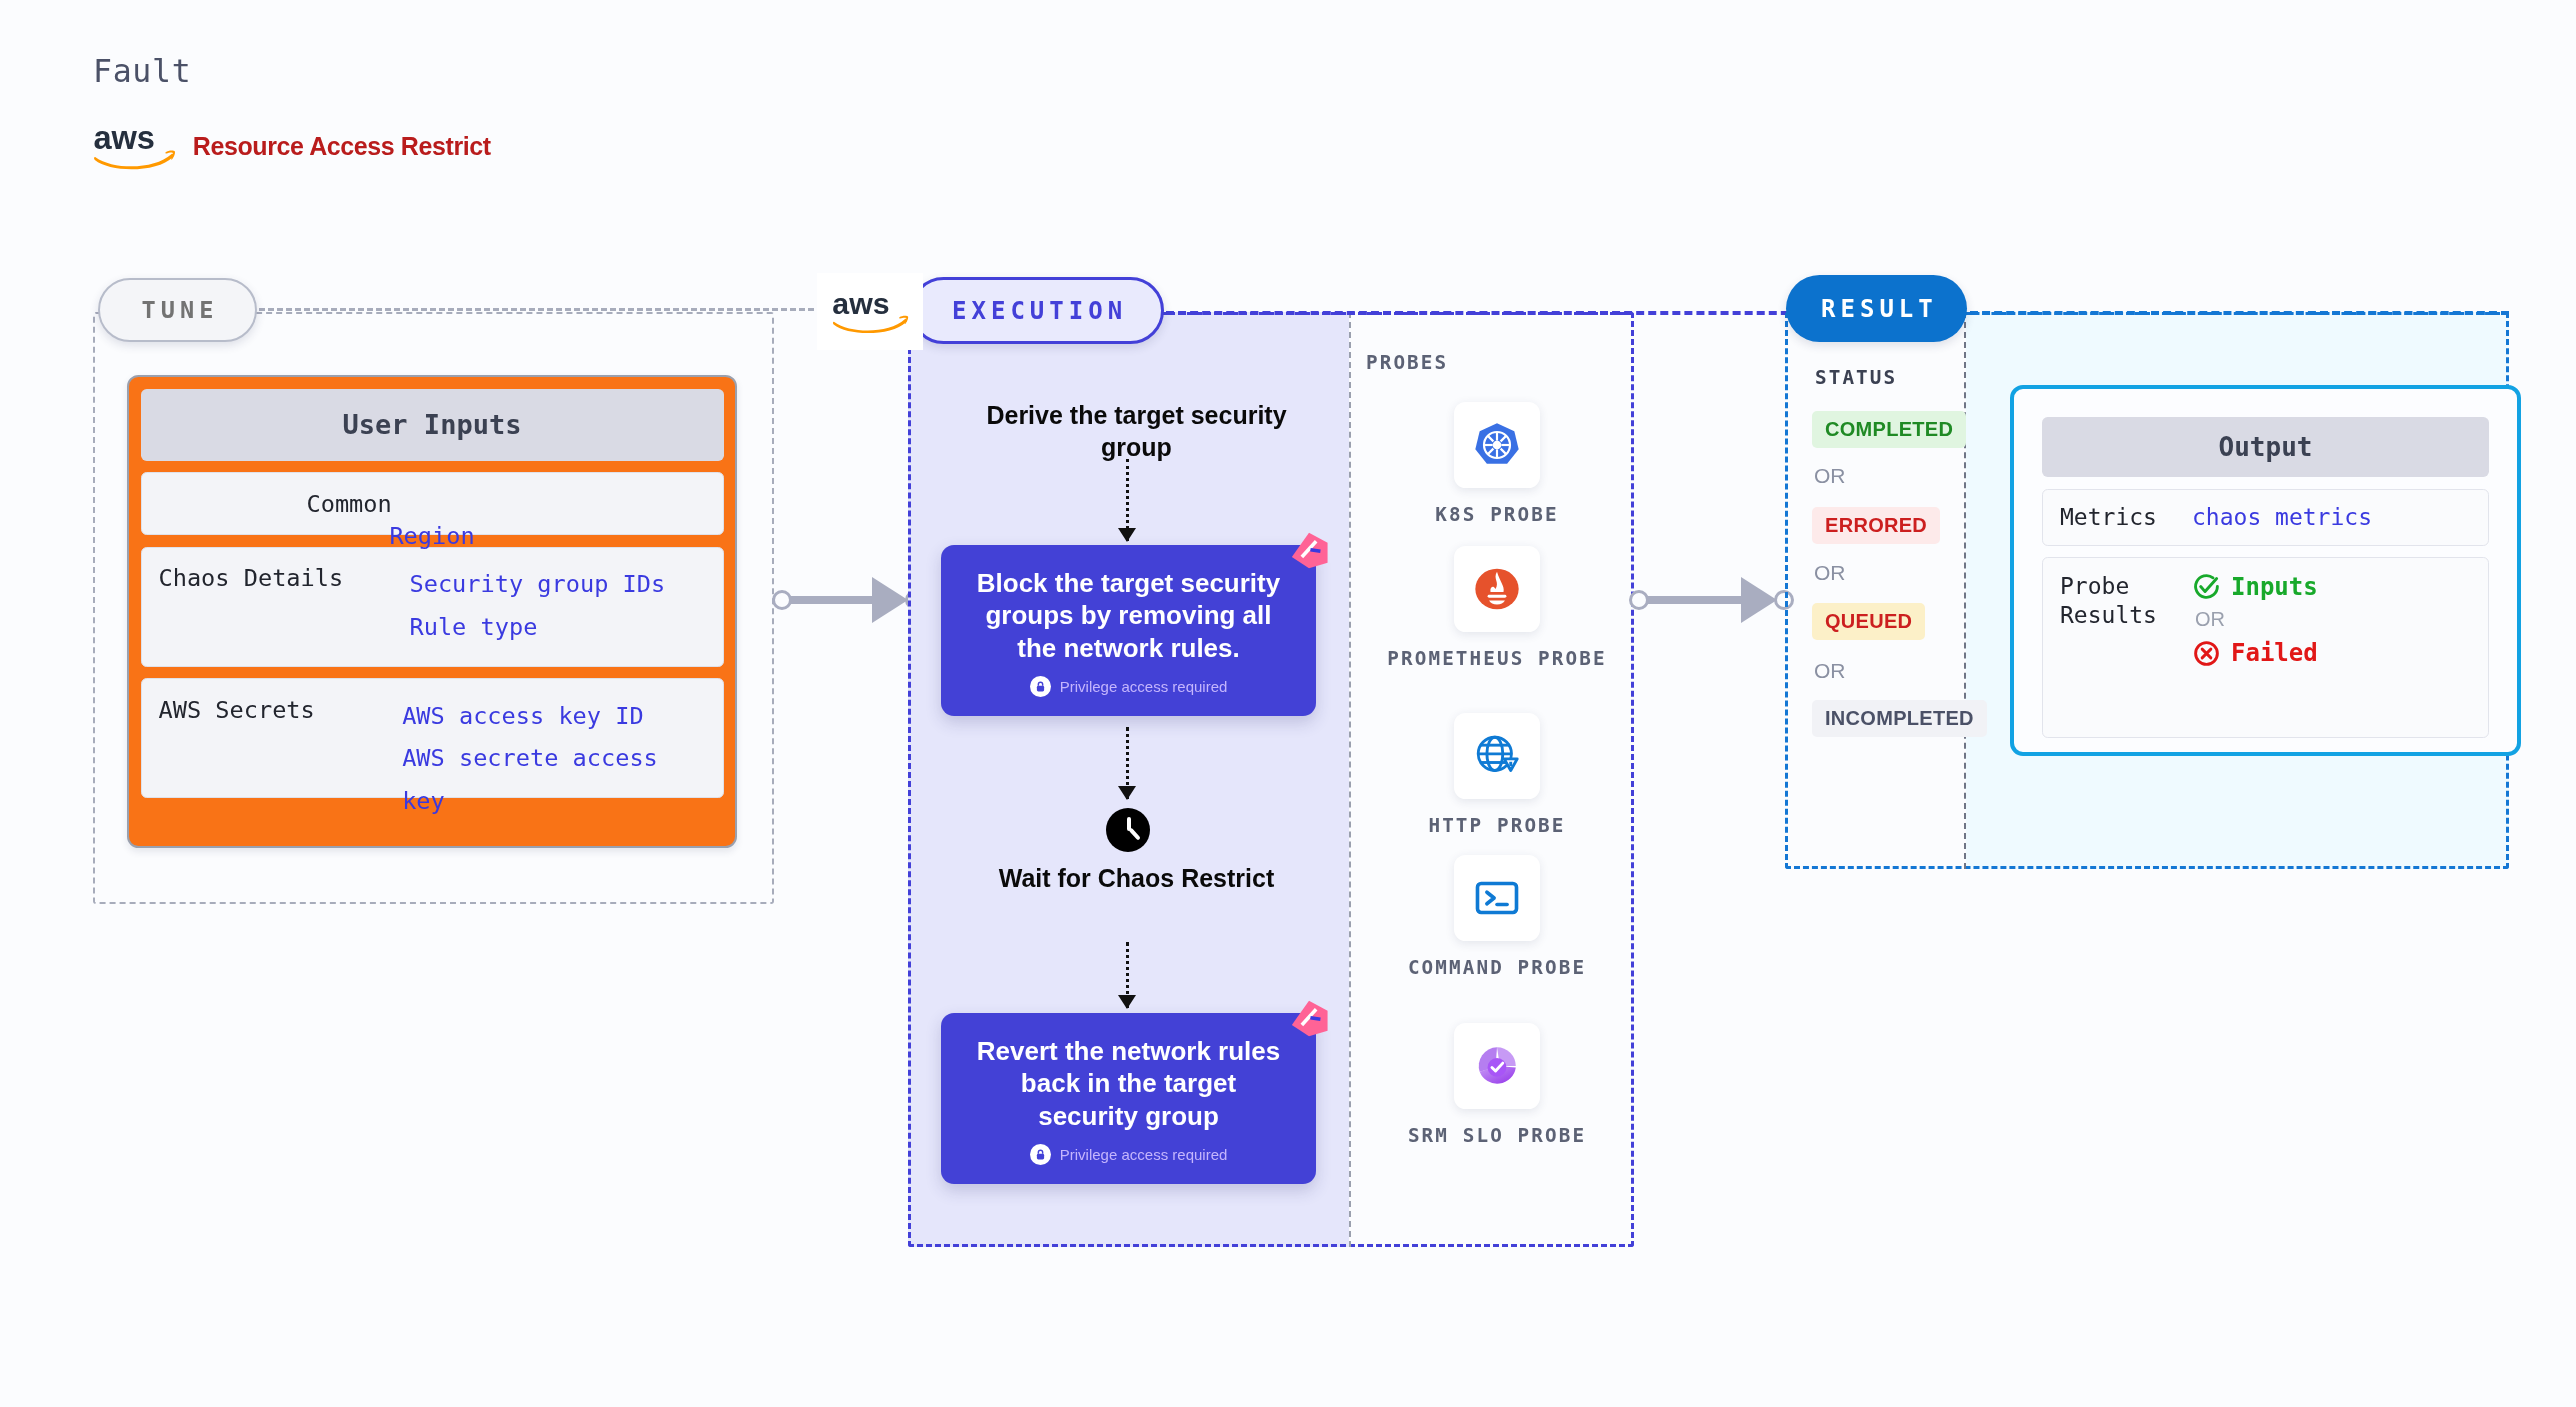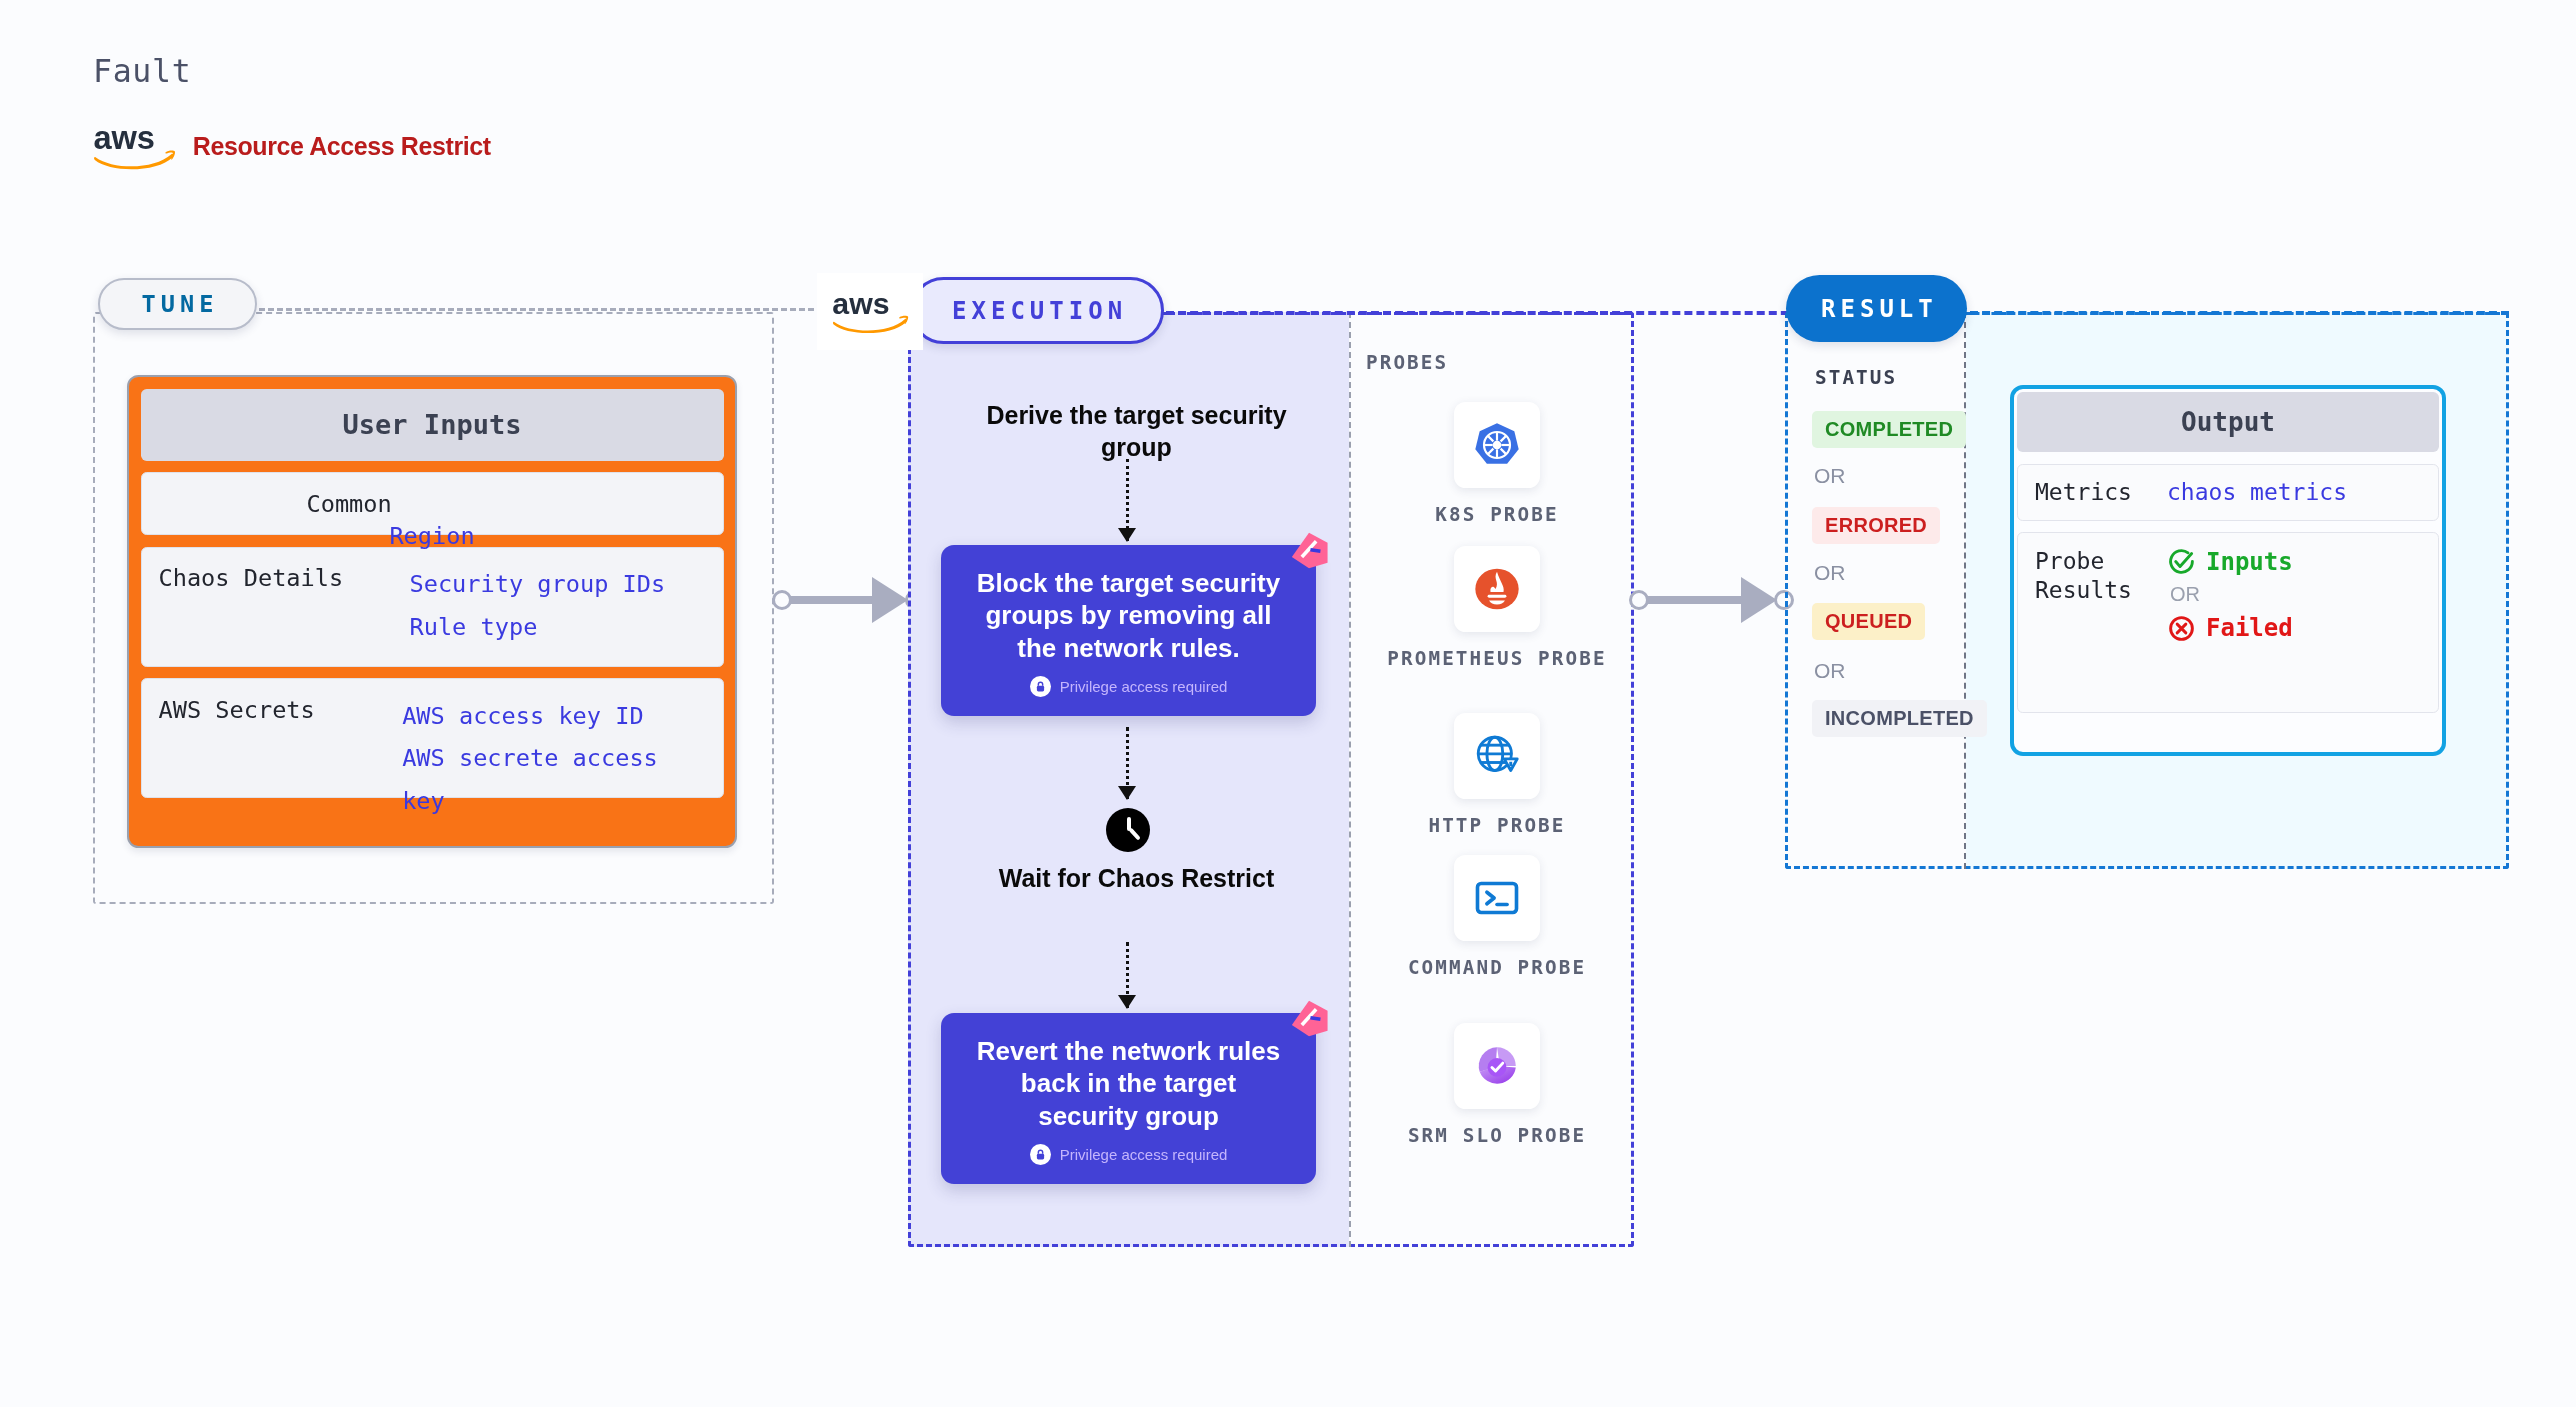--- a/index.html
+++ b/index.html
@@ -29,22 +29,22 @@
     position: absolute; display: flex; align-items: center; justify-content: center;
     border-radius: 716px; font-family: "DejaVu Sans Mono", monospace;
     font-weight: 700; letter-spacing: 5px; z-index: 7;
     box-shadow: 0 3.6px 10px rgba(40,50,90,.14);
   }
 
   
   #tune-frame { left: 93px; top: 312px; width: 681px; height: 592px; }
   #tune-dash { border: 2.9px dashed #a7acbb; border-radius: 2.9px; }
   #tune-pill {
-    left: 5px; top: -34px; width: 159px; height: 52px;
-    background: #f4f5f8; color: #0369a1; border: 2.9px solid #b7bcca;
+    left: 5px; top: -34px; width: 159px; height: 64px;
+    background: #f4f5f8; color: #737373; border: 2.9px solid #b7bcca;
     font-size: 23.6px; padding-left: 5px;
   }
   #tune-dash-line {
     position: absolute; left: 166px; top: -3.6px; width: 573px; height: 0;
     border-top: 3.6px dashed #a7acbb;
   }
   #aws-badge {
     position: absolute; left: 724px; top: -39px; width: 106px; height: 77px;
     background: #ffffff; display: flex; align-items: center; justify-content: center; z-index: 8;
   }
@@ -172,22 +172,22 @@
     height: 37px; padding: 0 13px; border-radius: 5px;
     font-size: 20px; font-weight: 700; letter-spacing: 0.3px;
   }
   .or-text {
     position: absolute; left: 29px; font-size: 21px; color: #8a90a2;
     font-family: "Liberation Sans", sans-serif;
   }
 
   
   #output-card {
-    position: absolute; left: 225px; top: 73px; width: 436px; height: 371px;
-    background: #fcfdff; border: 4.3px solid #12a2e3; border-radius: 13px; padding: 3px;
+    position: absolute; left: 225px; top: 73px; width: 511px; height: 371px;
+    background: #fcfdff; border: 4.3px solid #12a2e3; border-radius: 13px; padding: 28px;
   }
   #output-header {
     height: 60px; background: #d9dae4; border-radius: 5.7px;
     display: flex; align-items: center; justify-content: center;
     font-family: "DejaVu Sans Mono", monospace; font-size: 26px; color: #3b4152; font-weight: 700;
   }
   .out-row {
     margin-top: 11.5px; background: #fafbfd; border: 1.4px solid #e2e4ec; border-radius: 5.7px;
     display: flex; align-items: flex-start; padding: 14.3px 17px;
     font-family: "DejaVu Sans Mono", monospace;

